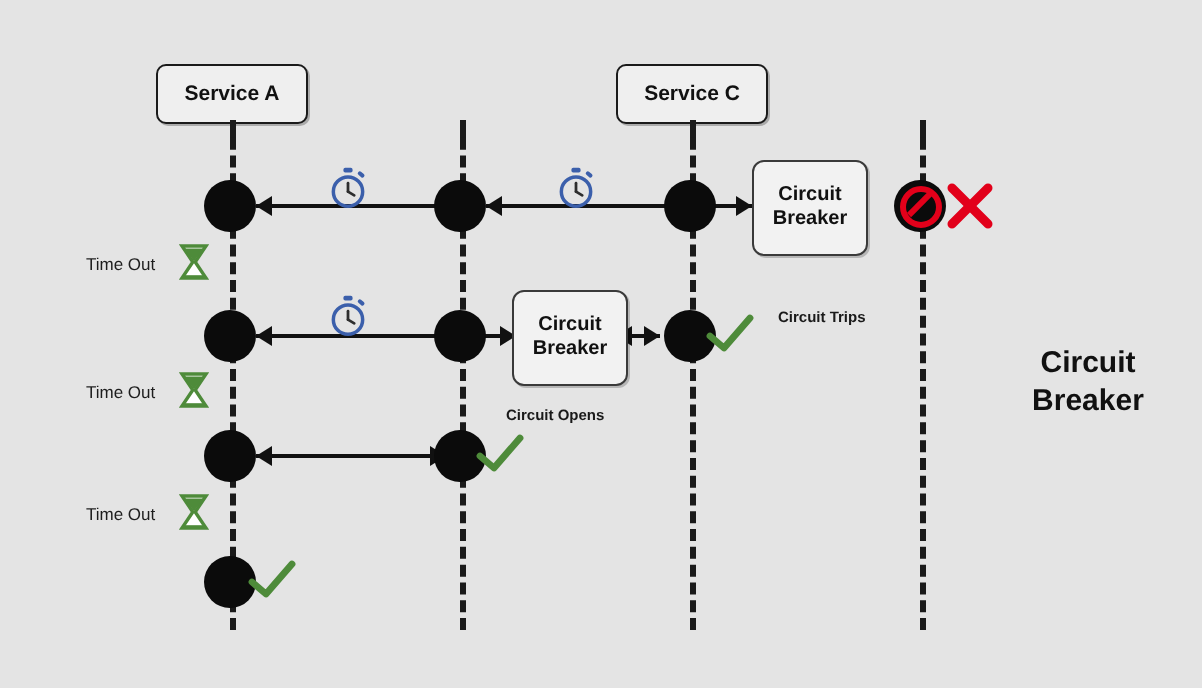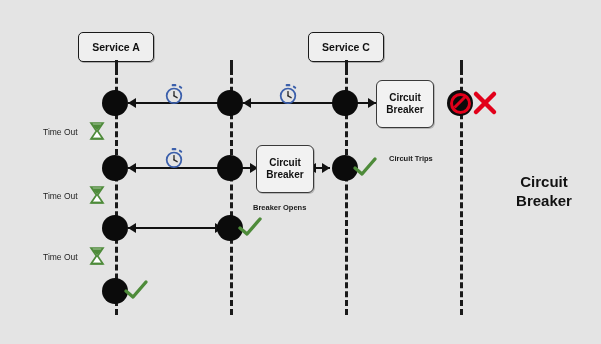--- a/index.html
+++ b/index.html
@@ -166,21 +166,21 @@
   <div class="ahead left" style="left:308px;top:163px;"></div>
 
   <div class="node" style="left:102px;top:155px;"></div>
   <div class="node" style="left:217px;top:155px;"></div>
   <div class="node" style="left:332px;top:155px;"></div>
 
   <div class="cb-box" style="left:256px;top:145px;">
     <span>Circuit</span>
     <span>Breaker</span>
   </div>
-  <div class="cb-caption" style="left:253px;top:203px;">Breaker Opens</div>
+  <div class="cb-caption" style="left:253px;top:203px;">Circuit Opens</div>
 
   <svg style="left:163px;top:147px;" width="22" height="22" viewBox="0 0 24 24">
     <rect x="9.5" y="1" width="5" height="2.6" rx="1" fill="#3b5fab"></rect>
     <rect x="17.2" y="3.4" width="4" height="2.2" rx="1" fill="#3b5fab" transform="rotate(40 19 4.5)"></rect>
     <circle cx="12" cy="14" r="8" fill="none" stroke="#3b5fab" stroke-width="1.9"></circle>
     <line x1="12" y1="14" x2="12" y2="9.4" stroke="#2e2e2e" stroke-width="1.5" stroke-linecap="round"></line>
     <line x1="12" y1="14" x2="15.4" y2="16" stroke="#2e2e2e" stroke-width="1.5" stroke-linecap="round"></line>
   </svg>
 
   <svg style="left:352px;top:155px;" width="26" height="24" viewBox="0 0 26 24">

